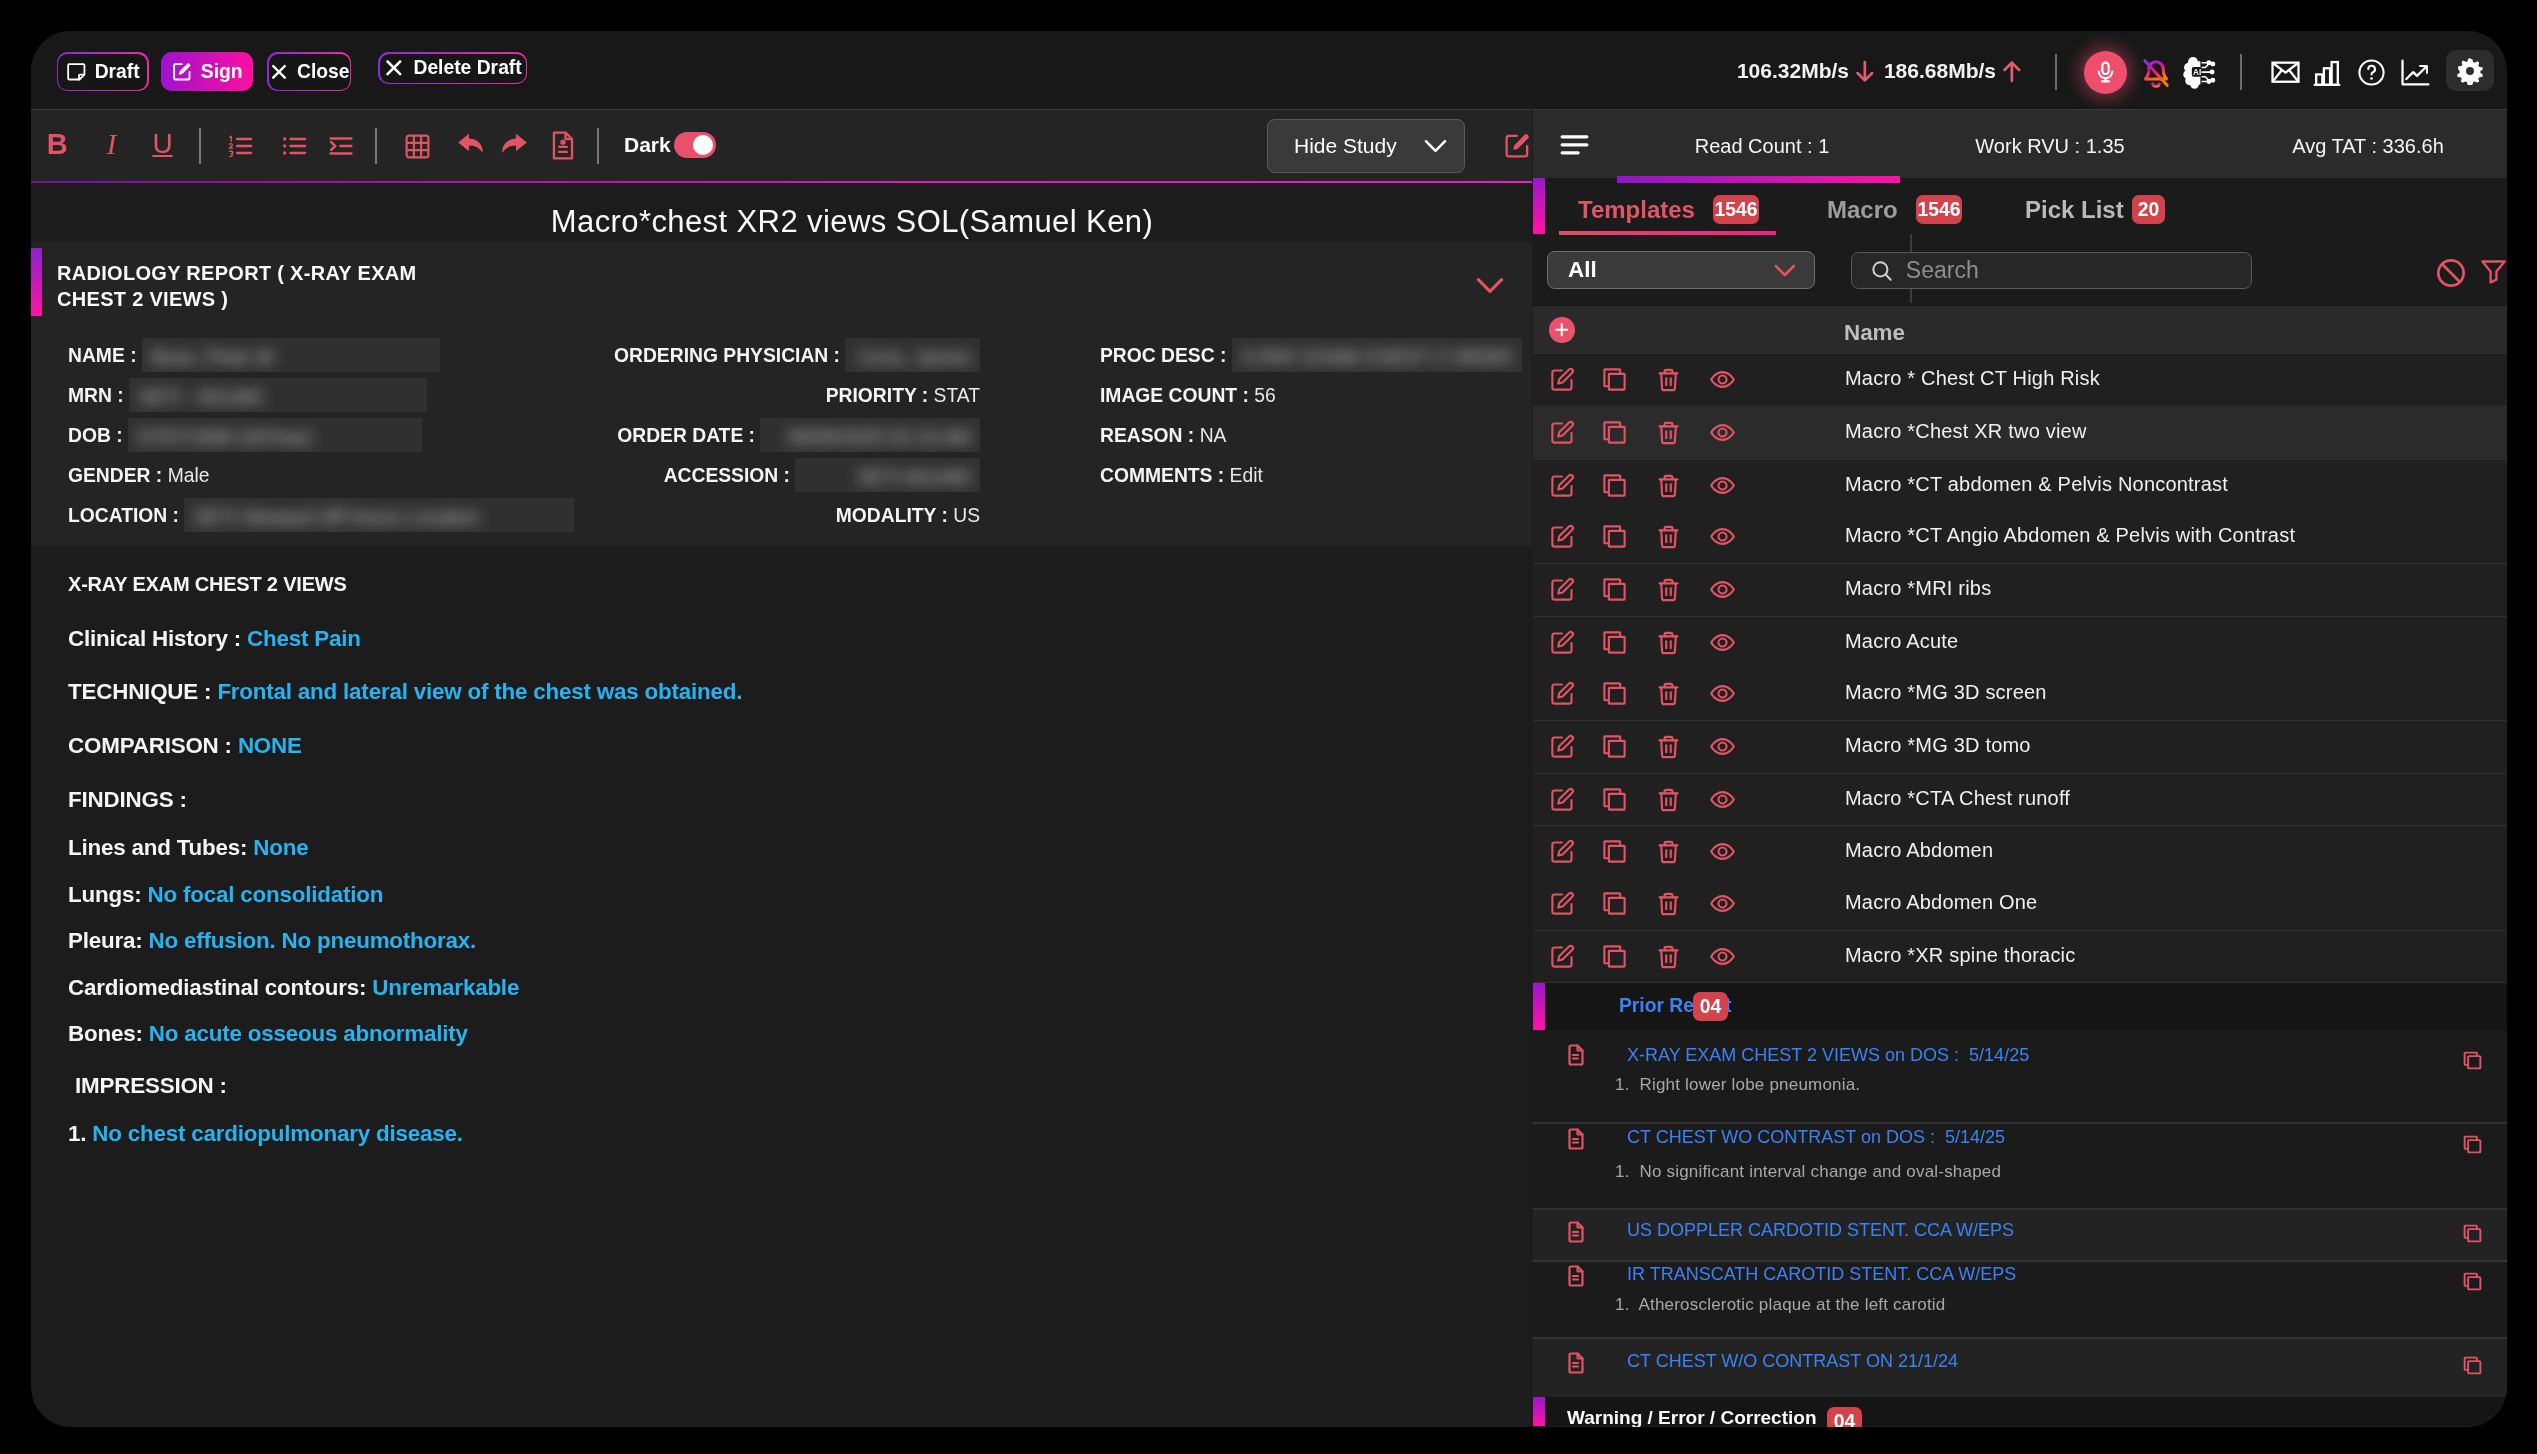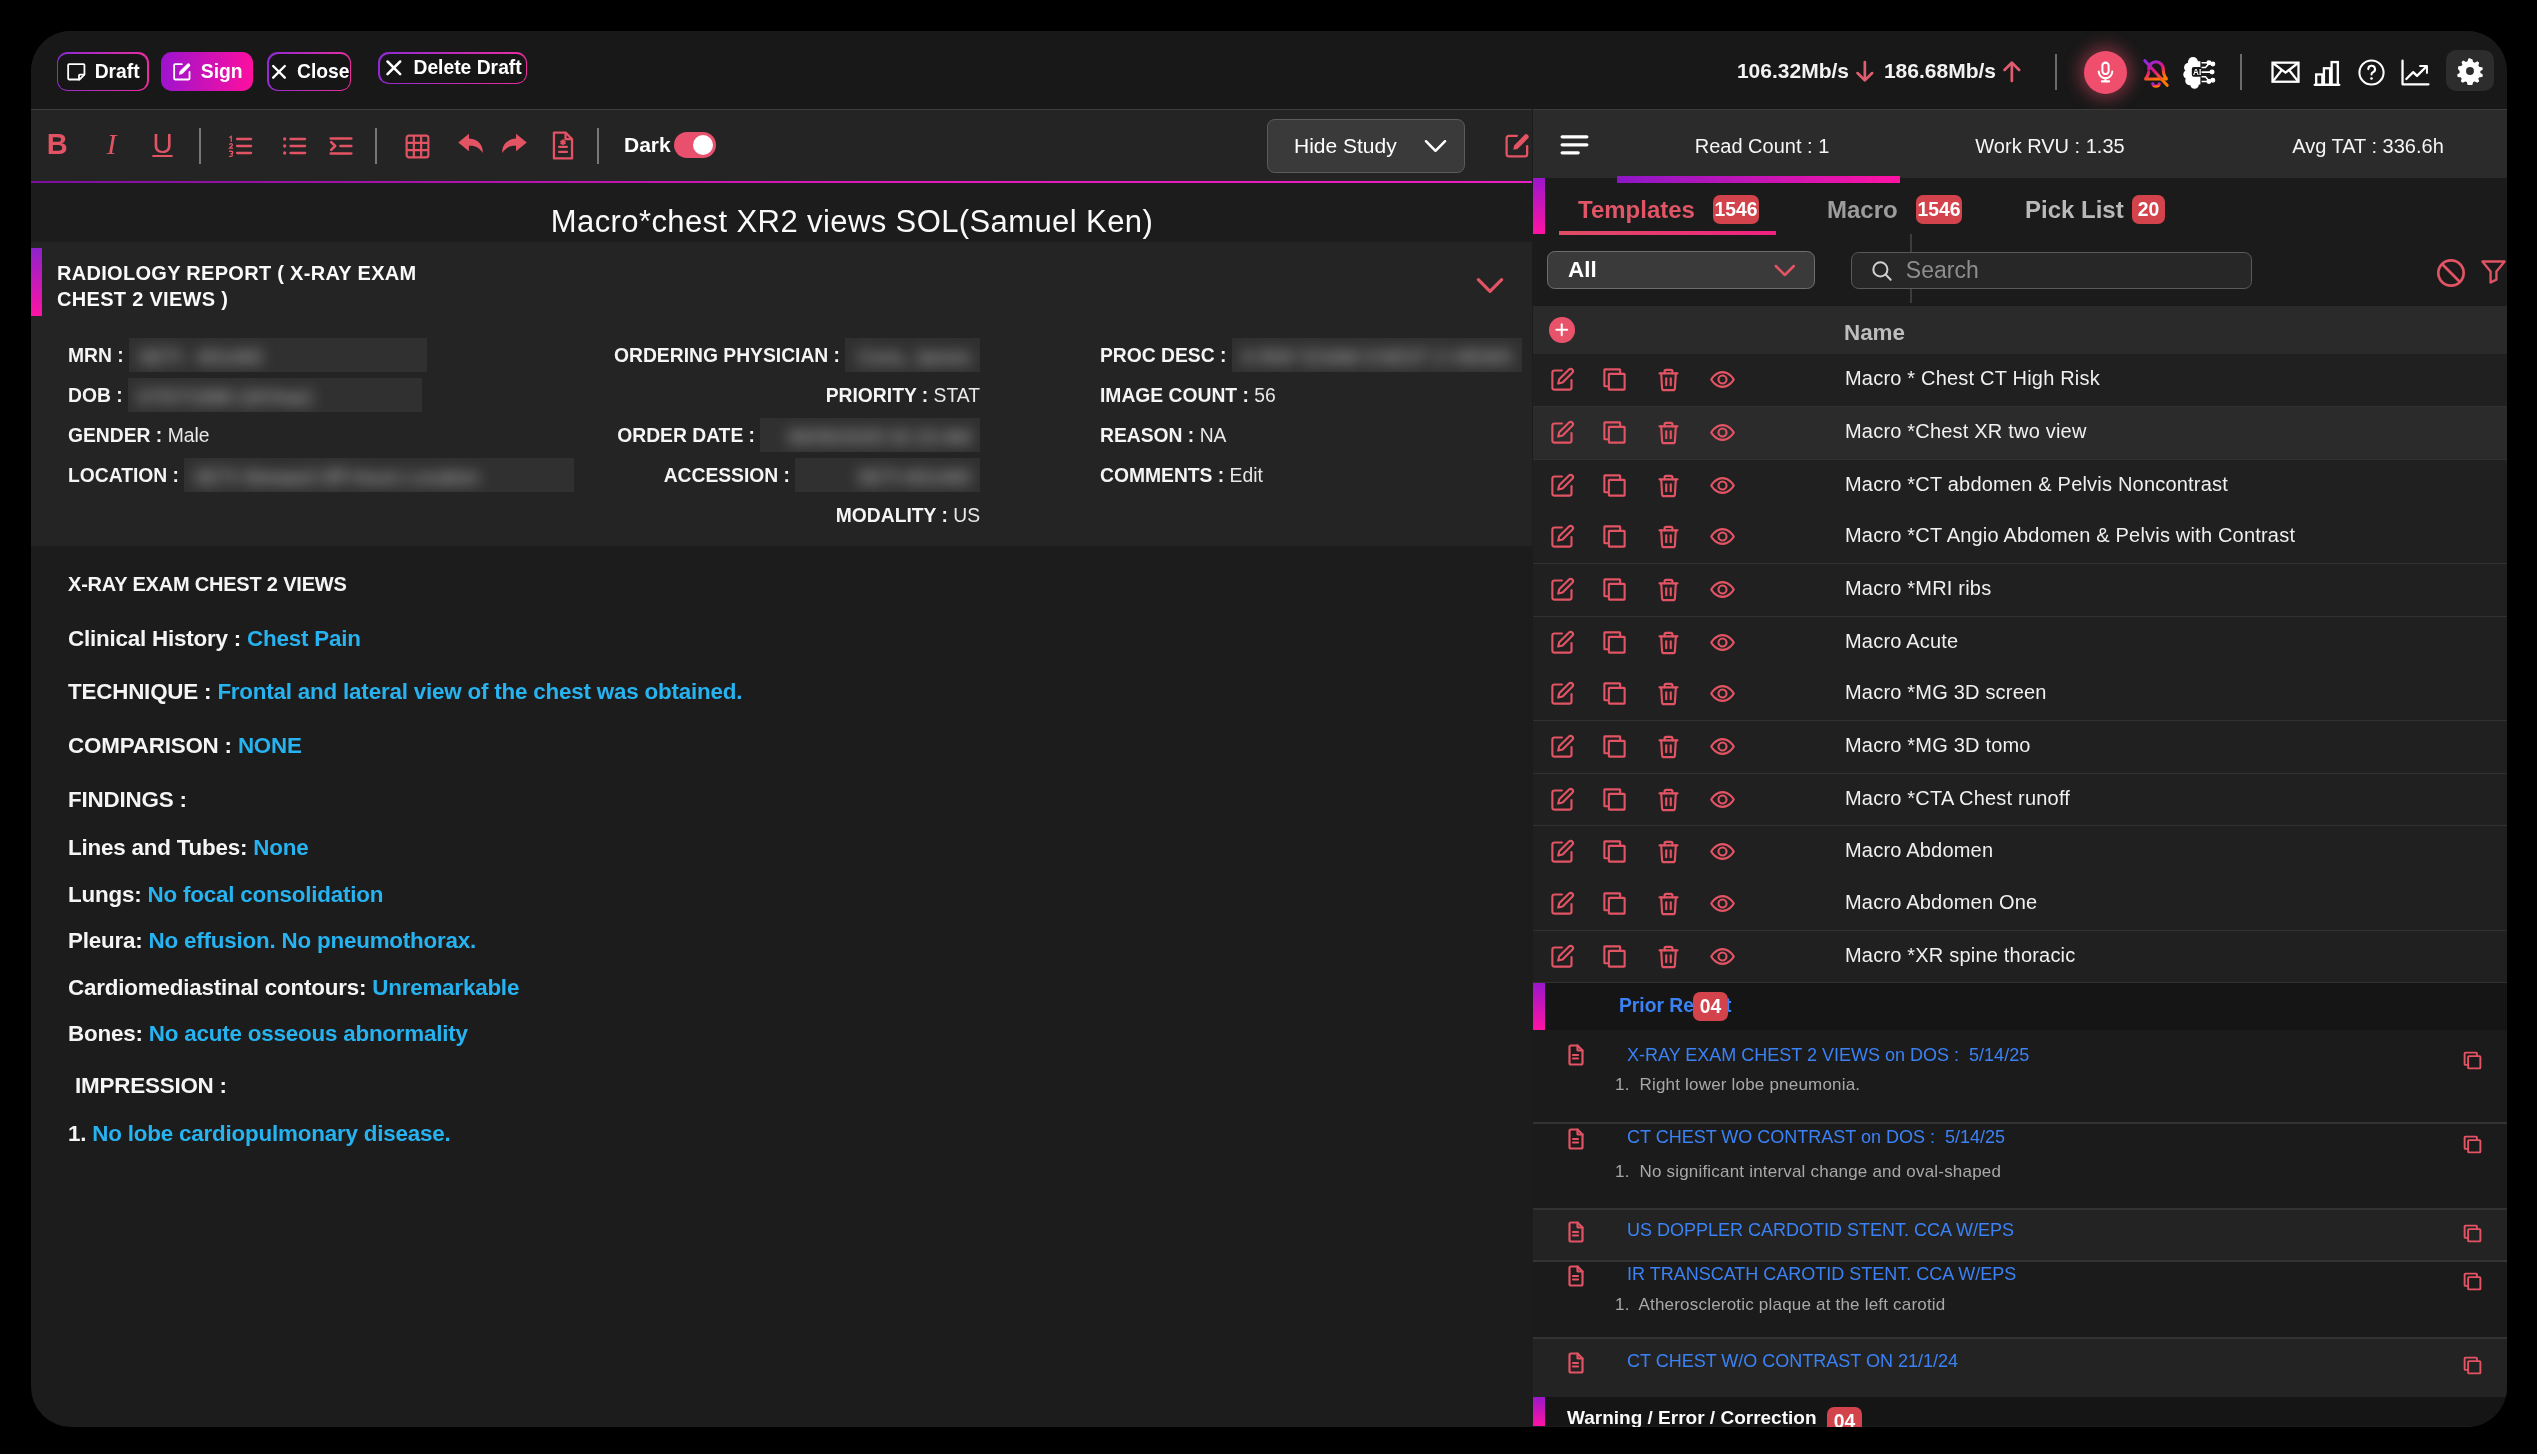--- a/index.html
+++ b/index.html
@@ -250,20 +250,21 @@
   <div class="abs" style="left:0;top:211px;width:1501px;height:304px;background:#242424;"></div>
   <div class="abs" style="left:0;top:217px;width:10.8px;height:68px;background:linear-gradient(180deg,#8e22cc,#ff13a4);"></div>
   <div class="abs" style="left:26px;top:230px;width:696px;color:#fafafa;font-size:20px;font-weight:bold;line-height:25.5px;letter-spacing:0.3px;">RADIOLOGY REPORT ( X-RAY EXAM<br>CHEST 2 VIEWS )</div>
 
   <svg class="abs" style="left:1445px;top:246px;" width="28" height="17" viewBox="0 0 24 14" fill="none" stroke="#e25364" stroke-width="2.8" stroke-linecap="round" stroke-linejoin="round">
         <path d="M2 2l10 10L22 2"></path>
       </svg>
 
   <div class="abs" style="left:37px;top:305px;width:1447px;font-size:19.3px;line-height:40px;color:#e9e9e9;">
     <div class="abs" style="left:0;top:0;white-space:nowrap;">
+      <div><span class="lbl">NAME : </span><span class="redact" style="width:279px;"><i>Bose, Peter M</i></span></div>
       <div><span class="lbl">MRN : </span><span class="redact" style="width:279px;"><i>SETI - 601460</i></span></div>
       <div><span class="lbl">DOB : </span><span class="redact" style="width:275px;"><i>07/07/1990 (34Year)</i></span></div>
       <div><span class="lbl">GENDER : </span><span class="val">Male</span></div>
       <div><span class="lbl">LOCATION : </span><span class="redact" style="width:371px;"><i>SETI-Steward Off Hours Location</i></span></div>
     </div>
     <div class="abs" style="left:546px;top:0;white-space:nowrap;text-align:right;">
       <div><span class="lbl">ORDERING PHYSICIAN : </span><span class="redact" style="width:116px;"><i>Cons, James</i></span></div>
       <div><span class="lbl">PRIORITY : </span><span class="val">STAT</span></div>
       <div><span class="lbl">ORDER DATE : </span><span class="redact" style="width:201px;"><i>05/05/2025 02:15 AM</i></span></div>
       <div><span class="lbl">ACCESSION : </span><span class="redact" style="width:166px;"><i>SETI-601460</i></span></div>
@@ -282,21 +283,21 @@
     <div class="abs" style="top:595px;">Clinical History : <span class="blue">Chest Pain</span></div>
     <div class="abs" style="top:648px;">TECHNIQUE : <span class="blue">Frontal and lateral view of the chest was obtained.</span></div>
     <div class="abs" style="top:702px;">COMPARISON : <span class="blue">NONE</span></div>
     <div class="abs" style="top:756px;">FINDINGS :</div>
     <div class="abs" style="top:804px;">Lines and Tubes: <span class="blue">None</span></div>
     <div class="abs" style="top:851px;">Lungs: <span class="blue">No focal consolidation</span></div>
     <div class="abs" style="top:897px;">Pleura: <span class="blue">No effusion. No pneumothorax.</span></div>
     <div class="abs" style="top:944px;">Cardiomediastinal contours: <span class="blue">Unremarkable</span></div>
     <div class="abs" style="top:990px;">Bones: <span class="blue">No acute osseous abnormality</span></div>
     <div class="abs" style="left:7px;top:1042px;">IMPRESSION :</div>
-    <div class="abs" style="top:1090px;">1. <span class="blue">No lobe cardiopulmonary disease.</span></div>
+    <div class="abs" style="top:1090px;">1. <span class="blue">No chest cardiopulmonary disease.</span></div>
   </div>
 
   <svg width="0" height="0" style="position:absolute;">
         <defs>
     <symbol id="s-edit" viewBox="0 0 24 24">
             <g fill="none" stroke="#e25364" stroke-width="1.9" stroke-linecap="round" stroke-linejoin="round">
               <path d="M20 12.5V19a2 2 0 0 1-2 2H5a2 2 0 0 1-2-2V6a2 2 0 0 1 2-2h6.5"></path>
               <path d="M17.8 3.2a2.05 2.05 0 0 1 2.9 2.9l-8.6 8.6-3.9.9.9-3.9z"></path>
             </g>
           </symbol>

